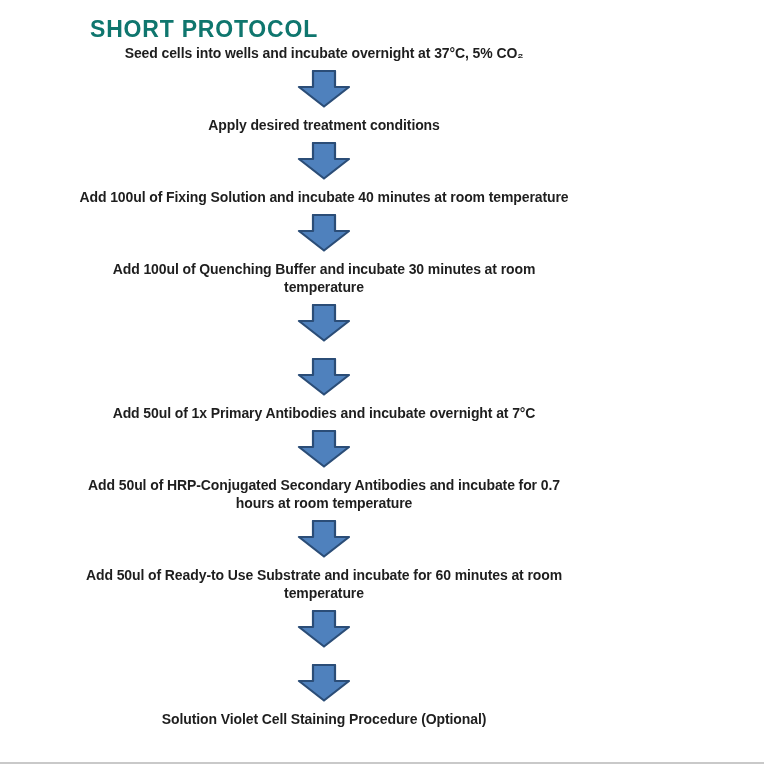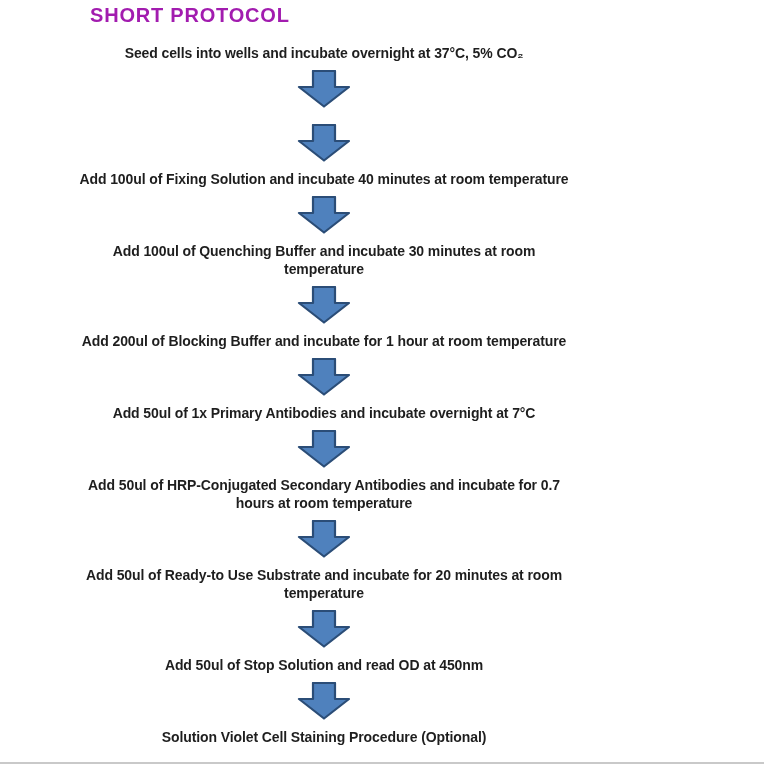--- a/index.html
+++ b/index.html
@@ -5,26 +5,26 @@
   * { margin: 0; padding: 0; box-sizing: border-box; }
   html, body { width: 764px; height: 764px; }
   body {
     background: #ffffff;
     font-family: "Liberation Sans", sans-serif;
     position: relative;
     overflow: hidden;
   }
   .title {
     position: absolute;
-    top: 4px;
+    top: 16px;
     left: 90px;
-    font-size: 20px;
+    font-size: 23px;
     font-weight: 700;
     letter-spacing: 0.8px;
-    color: #a21caf;
+    color: #0f766e;
   }
   .flow {
     position: absolute;
     top: 44px;
     left: 0;
     width: 648px;
     display: flex;
     flex-direction: column;
     align-items: center;
   }
@@ -58,65 +58,64 @@
 <div class="title">SHORT PROTOCOL</div>
 
 <div class="flow">
 
   <div class="step">Seed cells into wells and incubate overnight at 37°C, 5% CO₂</div>
 
   <svg class="arrow" width="58" height="38" viewBox="0 0 58 38">
     <path d="M18 1 L40 1 L40 17 L54 17 L29 36.5 L4 17 L18 17 Z" stroke-width="2.2" stroke-linejoin="round" fill="#4f81bd" stroke="#2b4d77"></path>
   </svg>
 
+  <div class="step">Apply desired treatment conditions</div>
 
   <svg class="arrow" width="58" height="38" viewBox="0 0 58 38">
     <path d="M18 1 L40 1 L40 17 L54 17 L29 36.5 L4 17 L18 17 Z" stroke-width="2.2" stroke-linejoin="round" fill="#4f81bd" stroke="#2b4d77"></path>
   </svg>
 
   <div class="step">Add 100ul of Fixing Solution and incubate 40 minutes at room temperature</div>
 
   <svg class="arrow" width="58" height="38" viewBox="0 0 58 38">
     <path d="M18 1 L40 1 L40 17 L54 17 L29 36.5 L4 17 L18 17 Z" stroke-width="2.2" stroke-linejoin="round" fill="#4f81bd" stroke="#2b4d77"></path>
   </svg>
 
   <div class="step">Add 100ul of Quenching Buffer and incubate 30 minutes at room
 temperature</div>
 
   <svg class="arrow" width="58" height="38" viewBox="0 0 58 38">
     <path d="M18 1 L40 1 L40 17 L54 17 L29 36.5 L4 17 L18 17 Z" stroke-width="2.2" stroke-linejoin="round" fill="#4f81bd" stroke="#2b4d77"></path>
   </svg>
 
-  <div class="step">Add 200ul of Blocking Buffer and incubate for 1 hour at room temperature</div>
 
   <svg class="arrow" width="58" height="38" viewBox="0 0 58 38">
     <path d="M18 1 L40 1 L40 17 L54 17 L29 36.5 L4 17 L18 17 Z" stroke-width="2.2" stroke-linejoin="round" fill="#4f81bd" stroke="#2b4d77"></path>
   </svg>
 
   <div class="step">Add 50ul of 1x Primary Antibodies and incubate overnight at 7°C</div>
 
   <svg class="arrow" width="58" height="38" viewBox="0 0 58 38">
     <path d="M18 1 L40 1 L40 17 L54 17 L29 36.5 L4 17 L18 17 Z" stroke-width="2.2" stroke-linejoin="round" fill="#4f81bd" stroke="#2b4d77"></path>
   </svg>
 
   <div class="step">Add 50ul of HRP-Conjugated Secondary Antibodies and incubate for 0.7
 hours at room temperature</div>
 
   <svg class="arrow" width="58" height="38" viewBox="0 0 58 38">
     <path d="M18 1 L40 1 L40 17 L54 17 L29 36.5 L4 17 L18 17 Z" stroke-width="2.2" stroke-linejoin="round" fill="#4f81bd" stroke="#2b4d77"></path>
   </svg>
 
-  <div class="step">Add 50ul of Ready-to Use Substrate and incubate for 20 minutes at room
+  <div class="step">Add 50ul of Ready-to Use Substrate and incubate for 60 minutes at room
 temperature</div>
 
   <svg class="arrow" width="58" height="38" viewBox="0 0 58 38">
     <path d="M18 1 L40 1 L40 17 L54 17 L29 36.5 L4 17 L18 17 Z" stroke-width="2.2" stroke-linejoin="round" fill="#4f81bd" stroke="#2b4d77"></path>
   </svg>
 
-  <div class="step">Add 50ul of Stop Solution and read OD at 450nm</div>
 
   <svg class="arrow" width="58" height="38" viewBox="0 0 58 38">
     <path d="M18 1 L40 1 L40 17 L54 17 L29 36.5 L4 17 L18 17 Z" stroke-width="2.2" stroke-linejoin="round" fill="#4f81bd" stroke="#2b4d77"></path>
   </svg>
 
   <div class="step">Solution Violet Cell Staining Procedure (Optional)</div>
 
 </div>
 
 <div class="bottom-line"></div>

